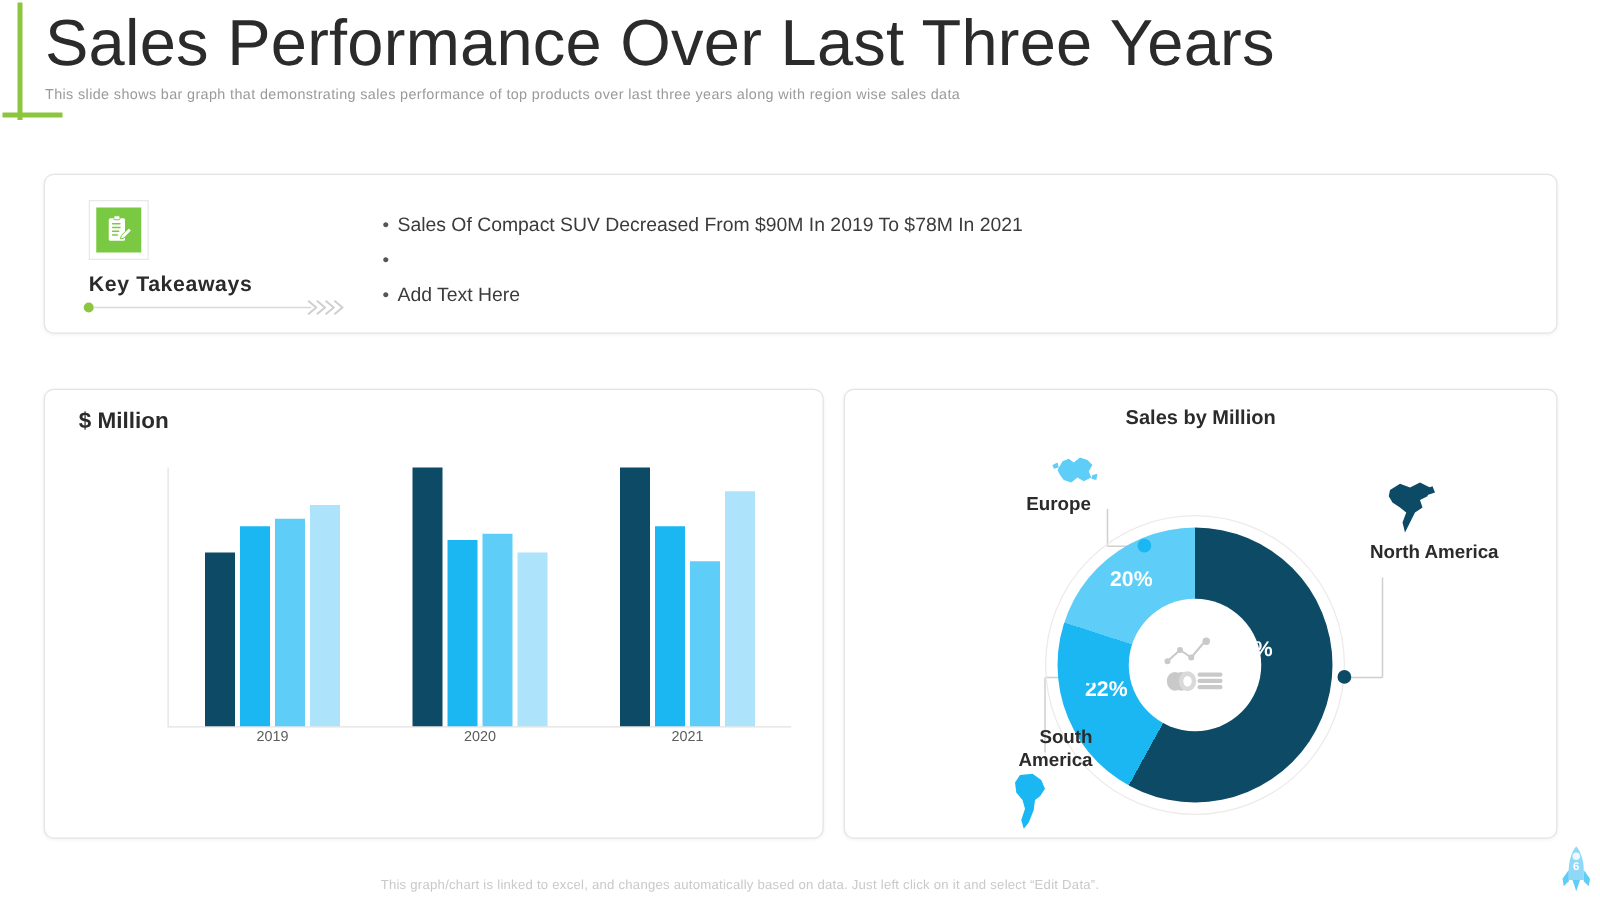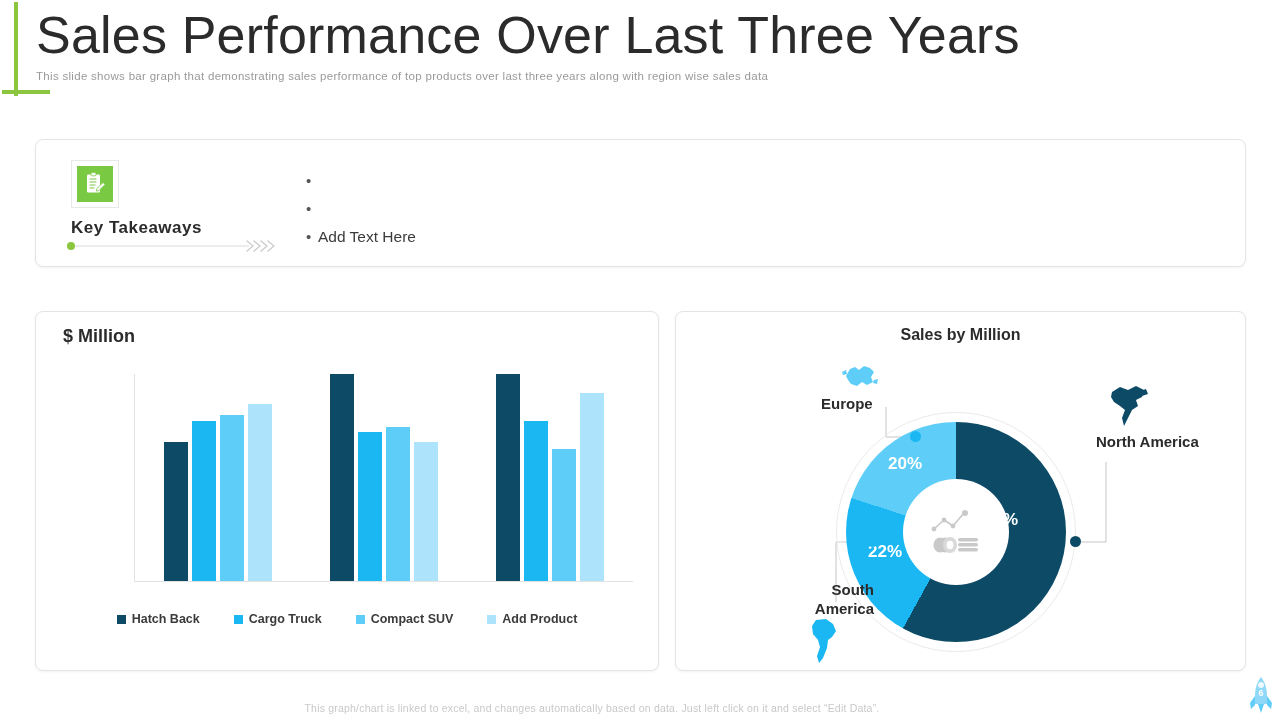--- a/index.html
+++ b/index.html
@@ -116,20 +116,21 @@
       <polyline points="183,1 189,6 183,11"></polyline>
       <polyline points="190,1 196,6 190,11"></polyline>
       <polyline points="197,1 203,6 197,11"></polyline>
       <polyline points="204,1 210,6 204,11"></polyline>
     </g>
   </svg>
 
   <div class="kt-bullets">
     <div class="kt-bullet">
       <span class="kt-dot">•</span>
+      <span class="kt-text">Sales Of Compact SUV Decreased From $90M In 2019 To $78M In 2021</span>
     </div>
     <div class="kt-bullet">
       <span class="kt-dot">•</span>
     </div>
     <div class="kt-bullet">
       <span class="kt-dot">•</span>
       <span class="kt-text">Add Text Here</span>
     </div>
   </div>
 </div>
@@ -153,40 +154,27 @@
           <div class="bar" title="Compact SUV 2020: 82" style="height: 154.309px; background: rgb(94, 205, 247);"></div>
           <div class="bar" title="Add Product 2020: 74" style="height: 139.255px; background: rgb(173, 228, 251);"></div>
         </div>
         <div class="group">
           <div class="bar" title="Hatch Back 2021: 110" style="height: 207px; background: rgb(12, 74, 102);"></div>
           <div class="bar" title="Cargo Truck 2021: 85" style="height: 159.955px; background: rgb(26, 183, 242);"></div>
           <div class="bar" title="Compact SUV 2021: 70" style="height: 131.727px; background: rgb(94, 205, 247);"></div>
           <div class="bar" title="Add Product 2021: 100" style="height: 188.182px; background: rgb(173, 228, 251);"></div>
         </div>
       </div>
-  </div>
-
-  <div class="legend" id="bar-legend">
-      <div class="legend-item">
-        <span class="legend-sw" style="background: rgb(12, 74, 102);"></span>
-        <span class="legend-lbl">Hatch Back</span>
+    <div class="xlabels" id="xlabels">
+        <div class="xlabel">2019</div>
+        <div class="xlabel">2020</div>
+        <div class="xlabel">2021</div>
       </div>
-      <div class="legend-item">
-        <span class="legend-sw" style="background: rgb(26, 183, 242);"></span>
-        <span class="legend-lbl">Cargo Truck</span>
-      </div>
-      <div class="legend-item">
-        <span class="legend-sw" style="background: rgb(94, 205, 247);"></span>
-        <span class="legend-lbl">Compact SUV</span>
-      </div>
-      <div class="legend-item">
-        <span class="legend-sw" style="background: rgb(173, 228, 251);"></span>
-        <span class="legend-lbl">Add Product</span>
-      </div>
-    </div>
+  </div>
+
 </div>
 
 <div class="card" id="donut-card">
   <div class="donut-title">Sales by Million</div>
 
   <svg style="position:absolute;left:0;top:0;width:569px;height:358px;">
     <polyline points="210,125 240,125" fill="none" stroke="#cfcfcf" stroke-width="1.2"></polyline>
     <polyline points="210,95 210,125" fill="none" stroke="#cfcfcf" stroke-width="1.2"></polyline>
     <polyline points="160,230 196,230" fill="none" stroke="#cfcfcf" stroke-width="1.2"></polyline>
     <polyline points="160,230 160,290" fill="none" stroke="#cfcfcf" stroke-width="1.2"></polyline>

